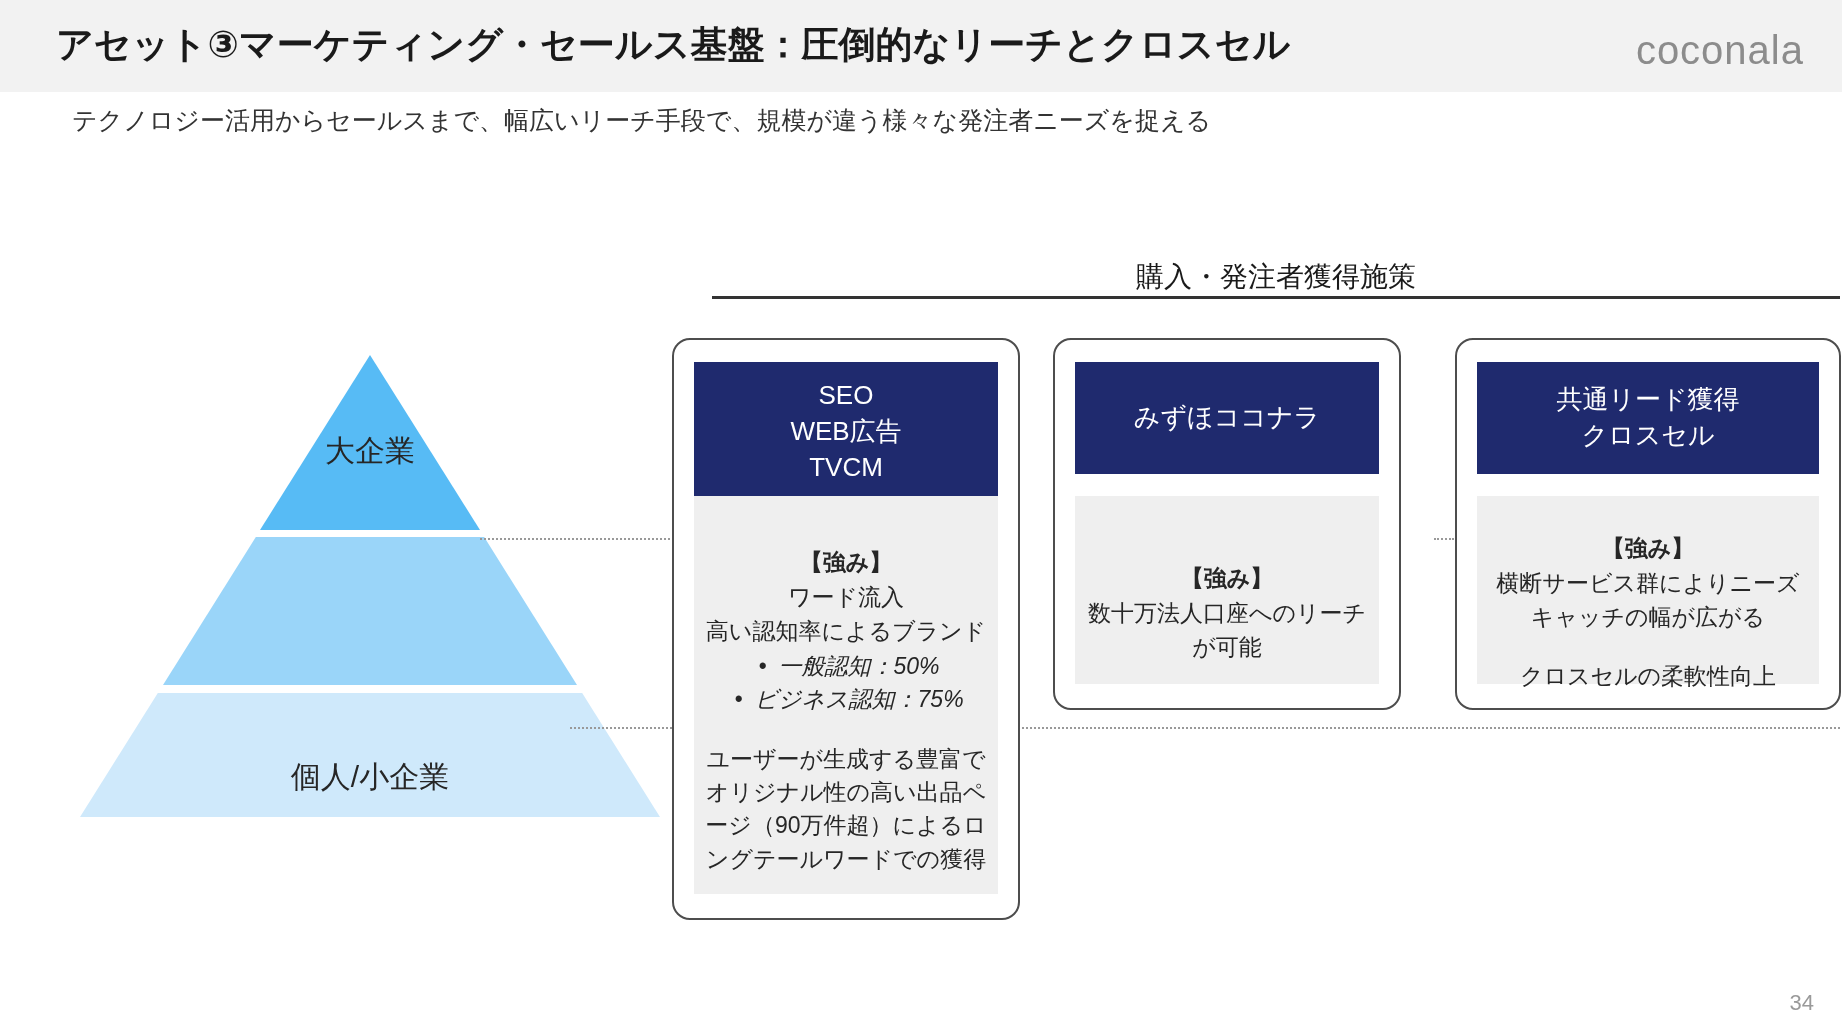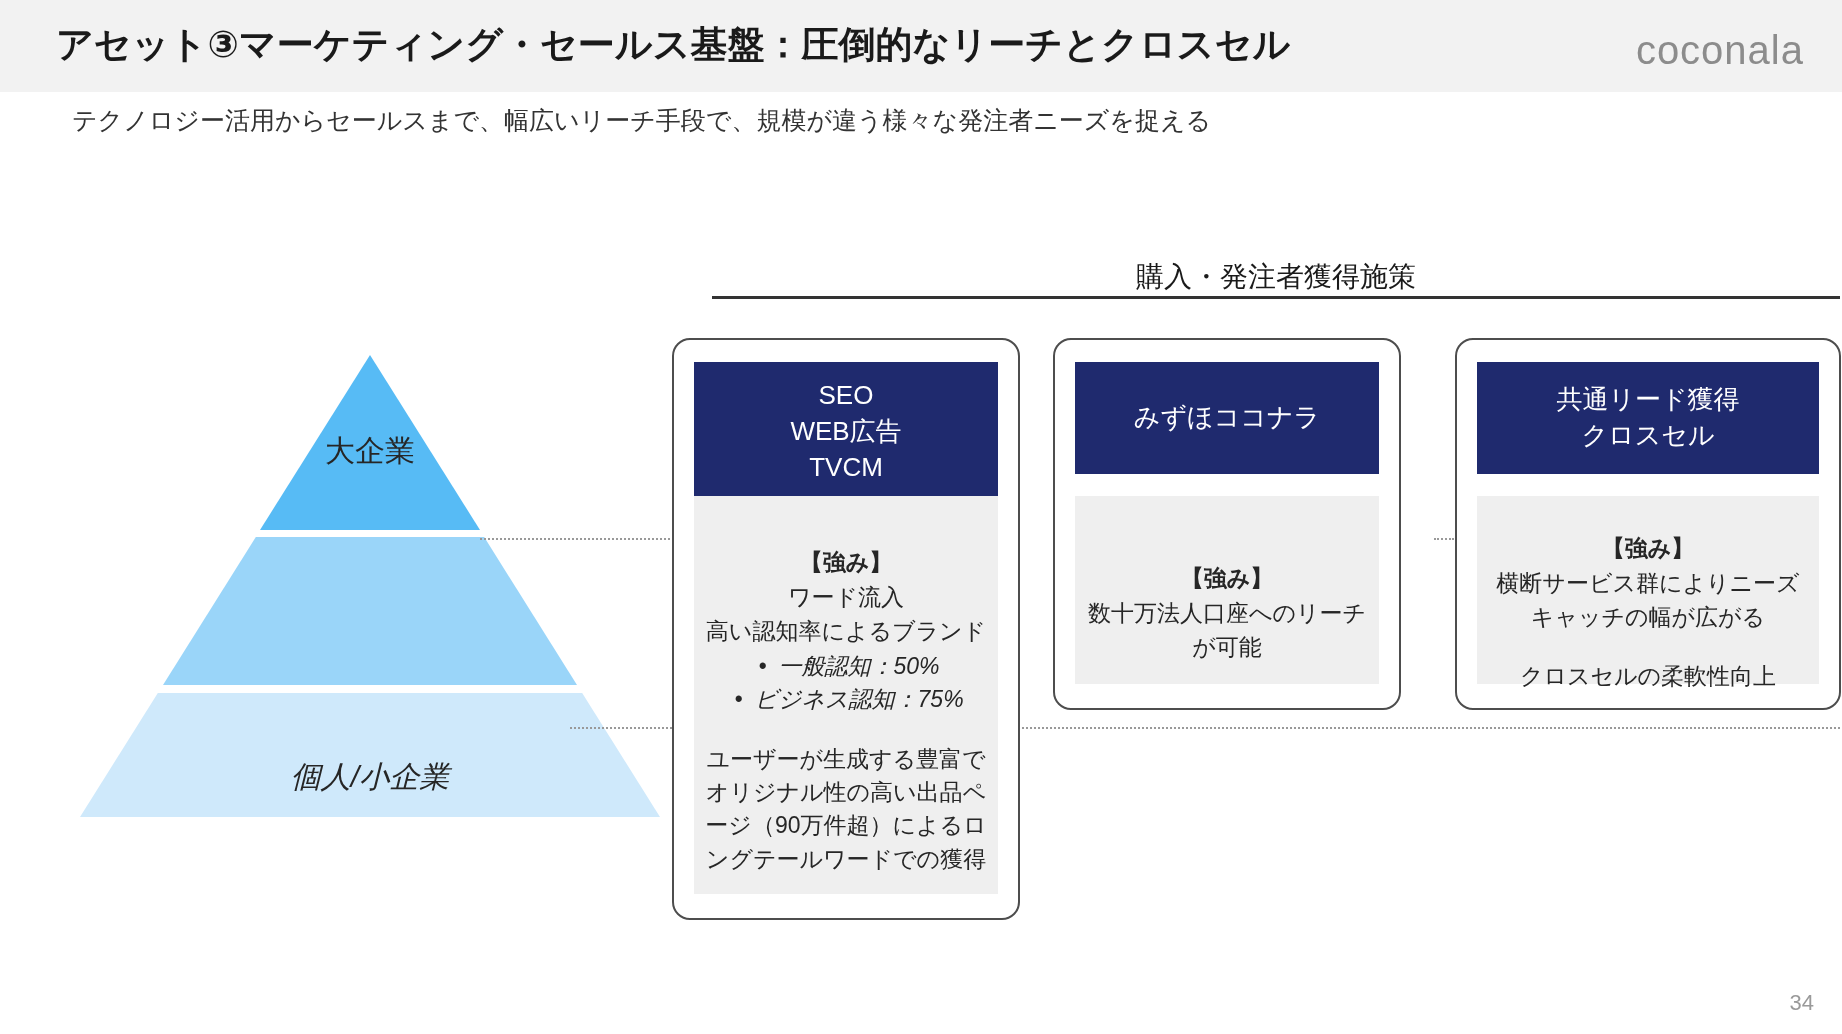--- a/index.html
+++ b/index.html
@@ -68,21 +68,21 @@
   .pyramid-svg { display: block; }
   .pyr-label {
     position: absolute;
     text-align: center;
     font-size: 30px;
     color: #262626;
     white-space: nowrap;
   }
   .pyr-label-0 { left: 0; width: 580px; top: 76px; }
   .pyr-label-1 { left: 0; width: 580px; top: 220px; }
-  .pyr-label-2 { left: 0; width: 580px; top: 402px; font-style: italic; }
+  .pyr-label-2 { left: 0; width: 580px; top: 402px; }
 
   
   .section-heading {
     position: absolute;
     left: 712px;
     top: 258px;
     width: 1128px;
     text-align: center;
     font-size: 28px;
     color: #1a1a1a;

